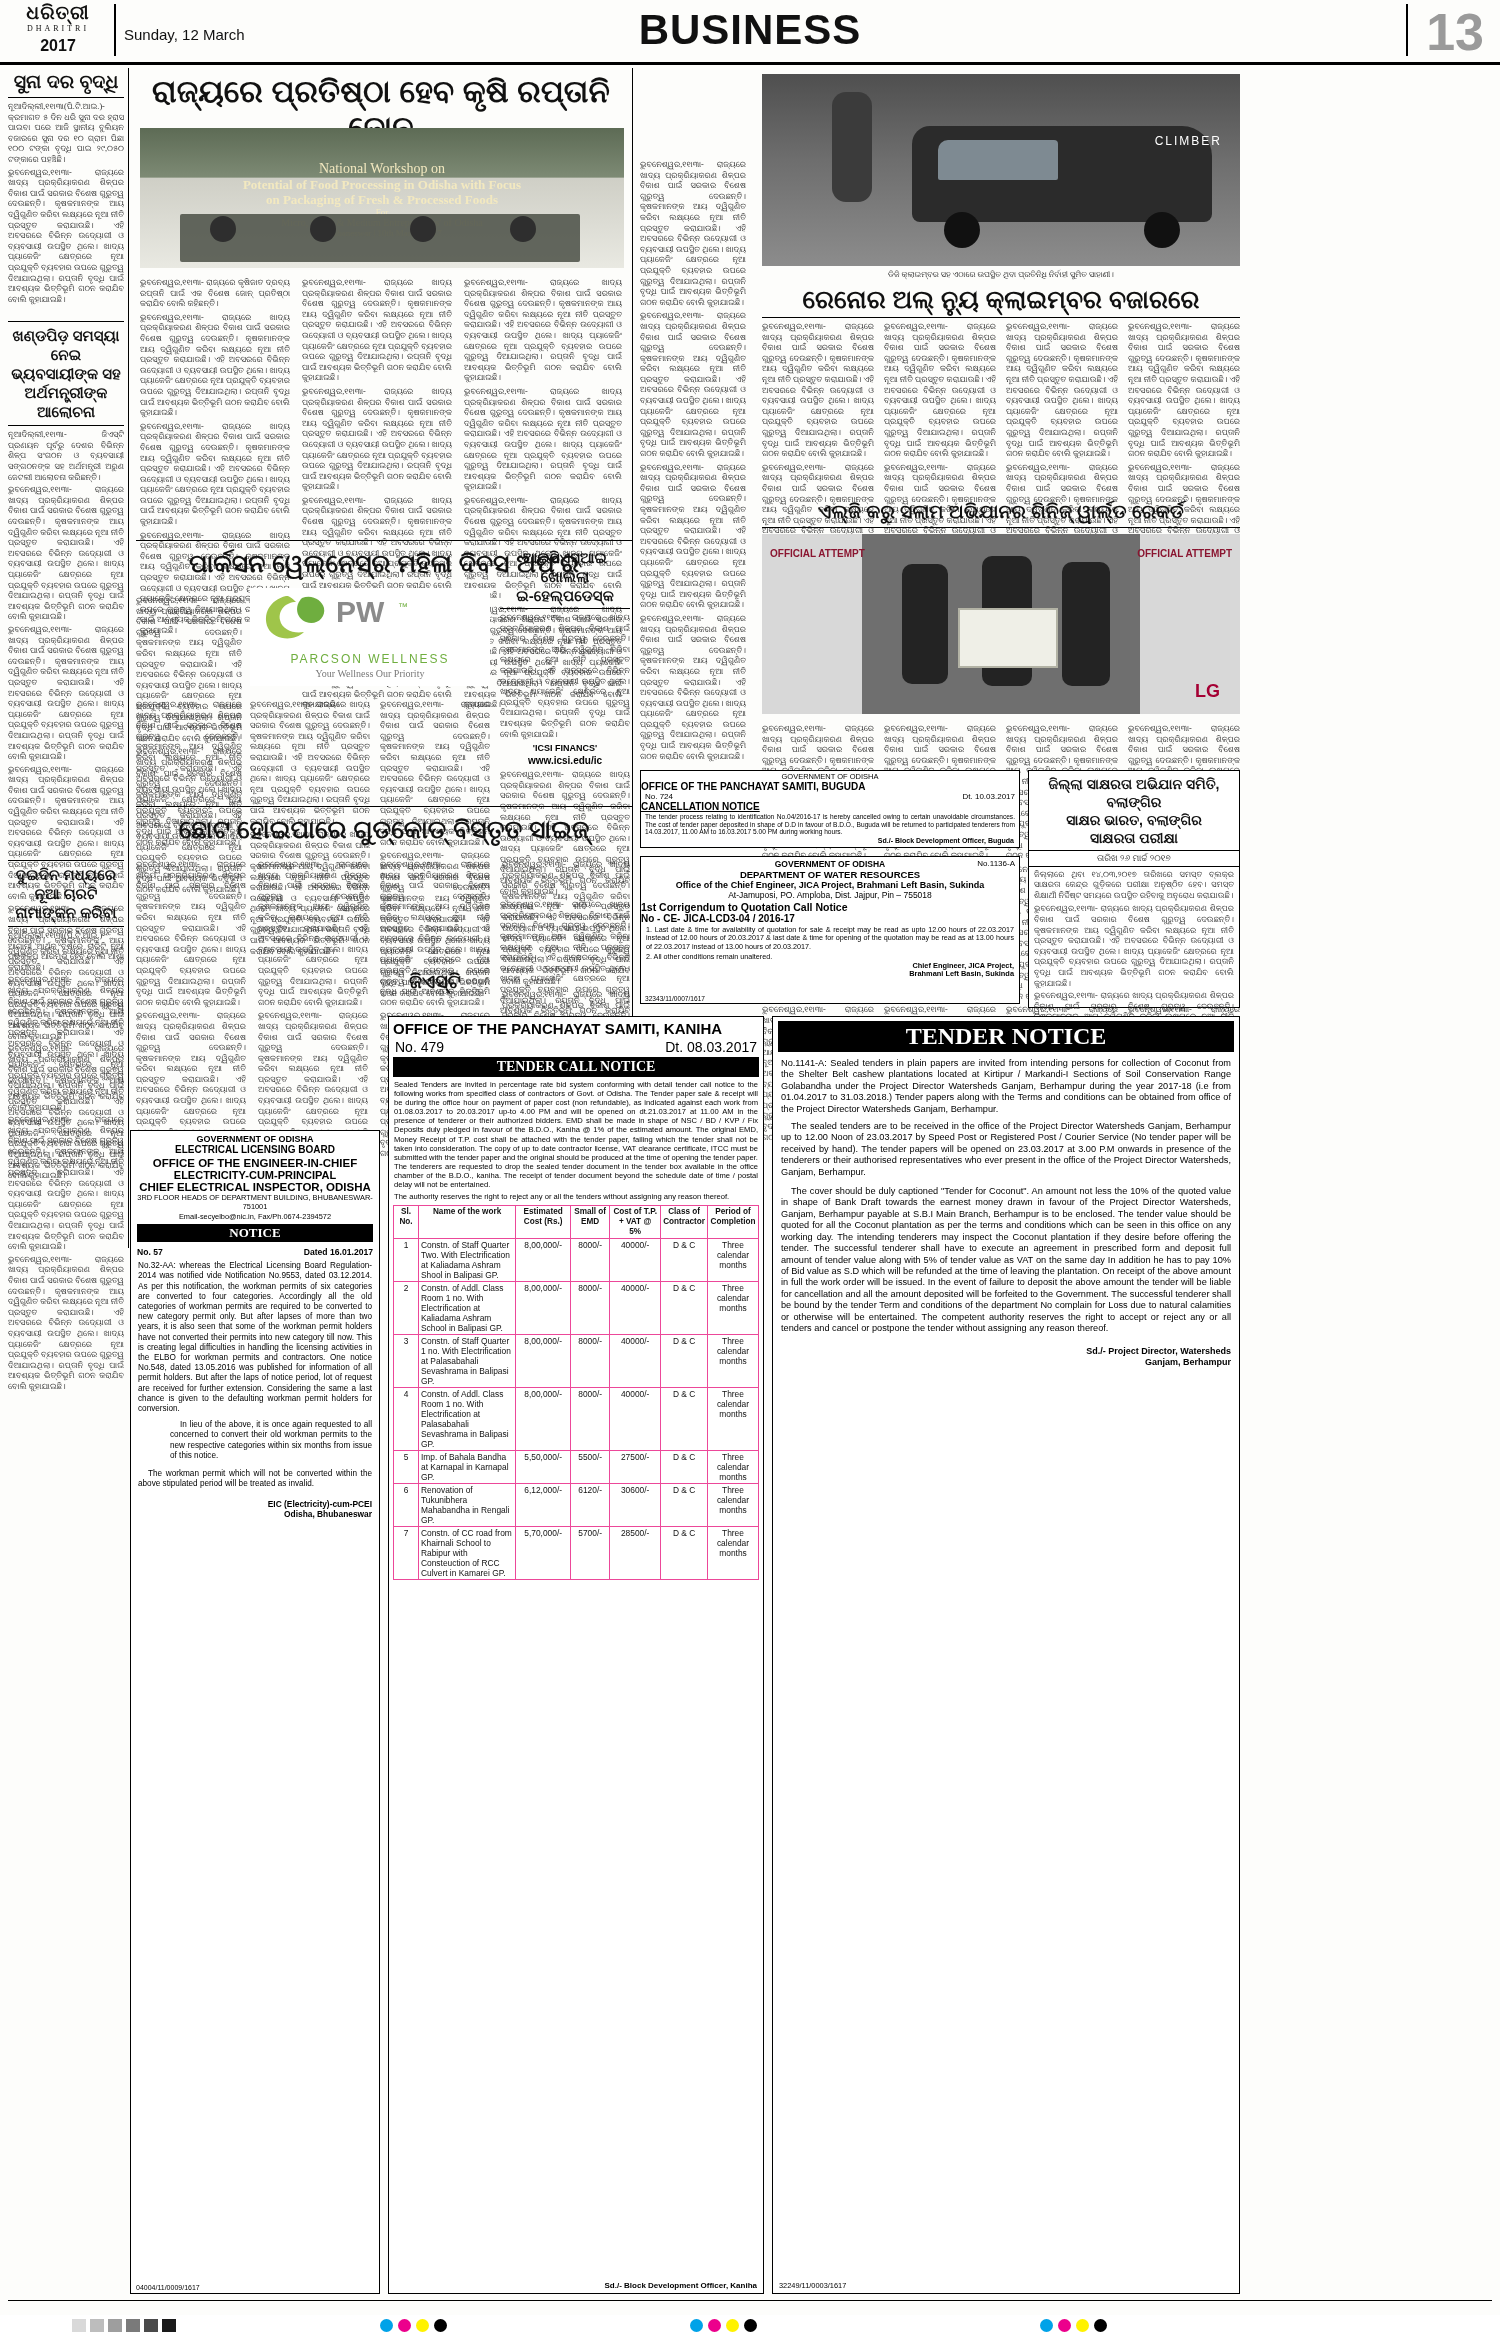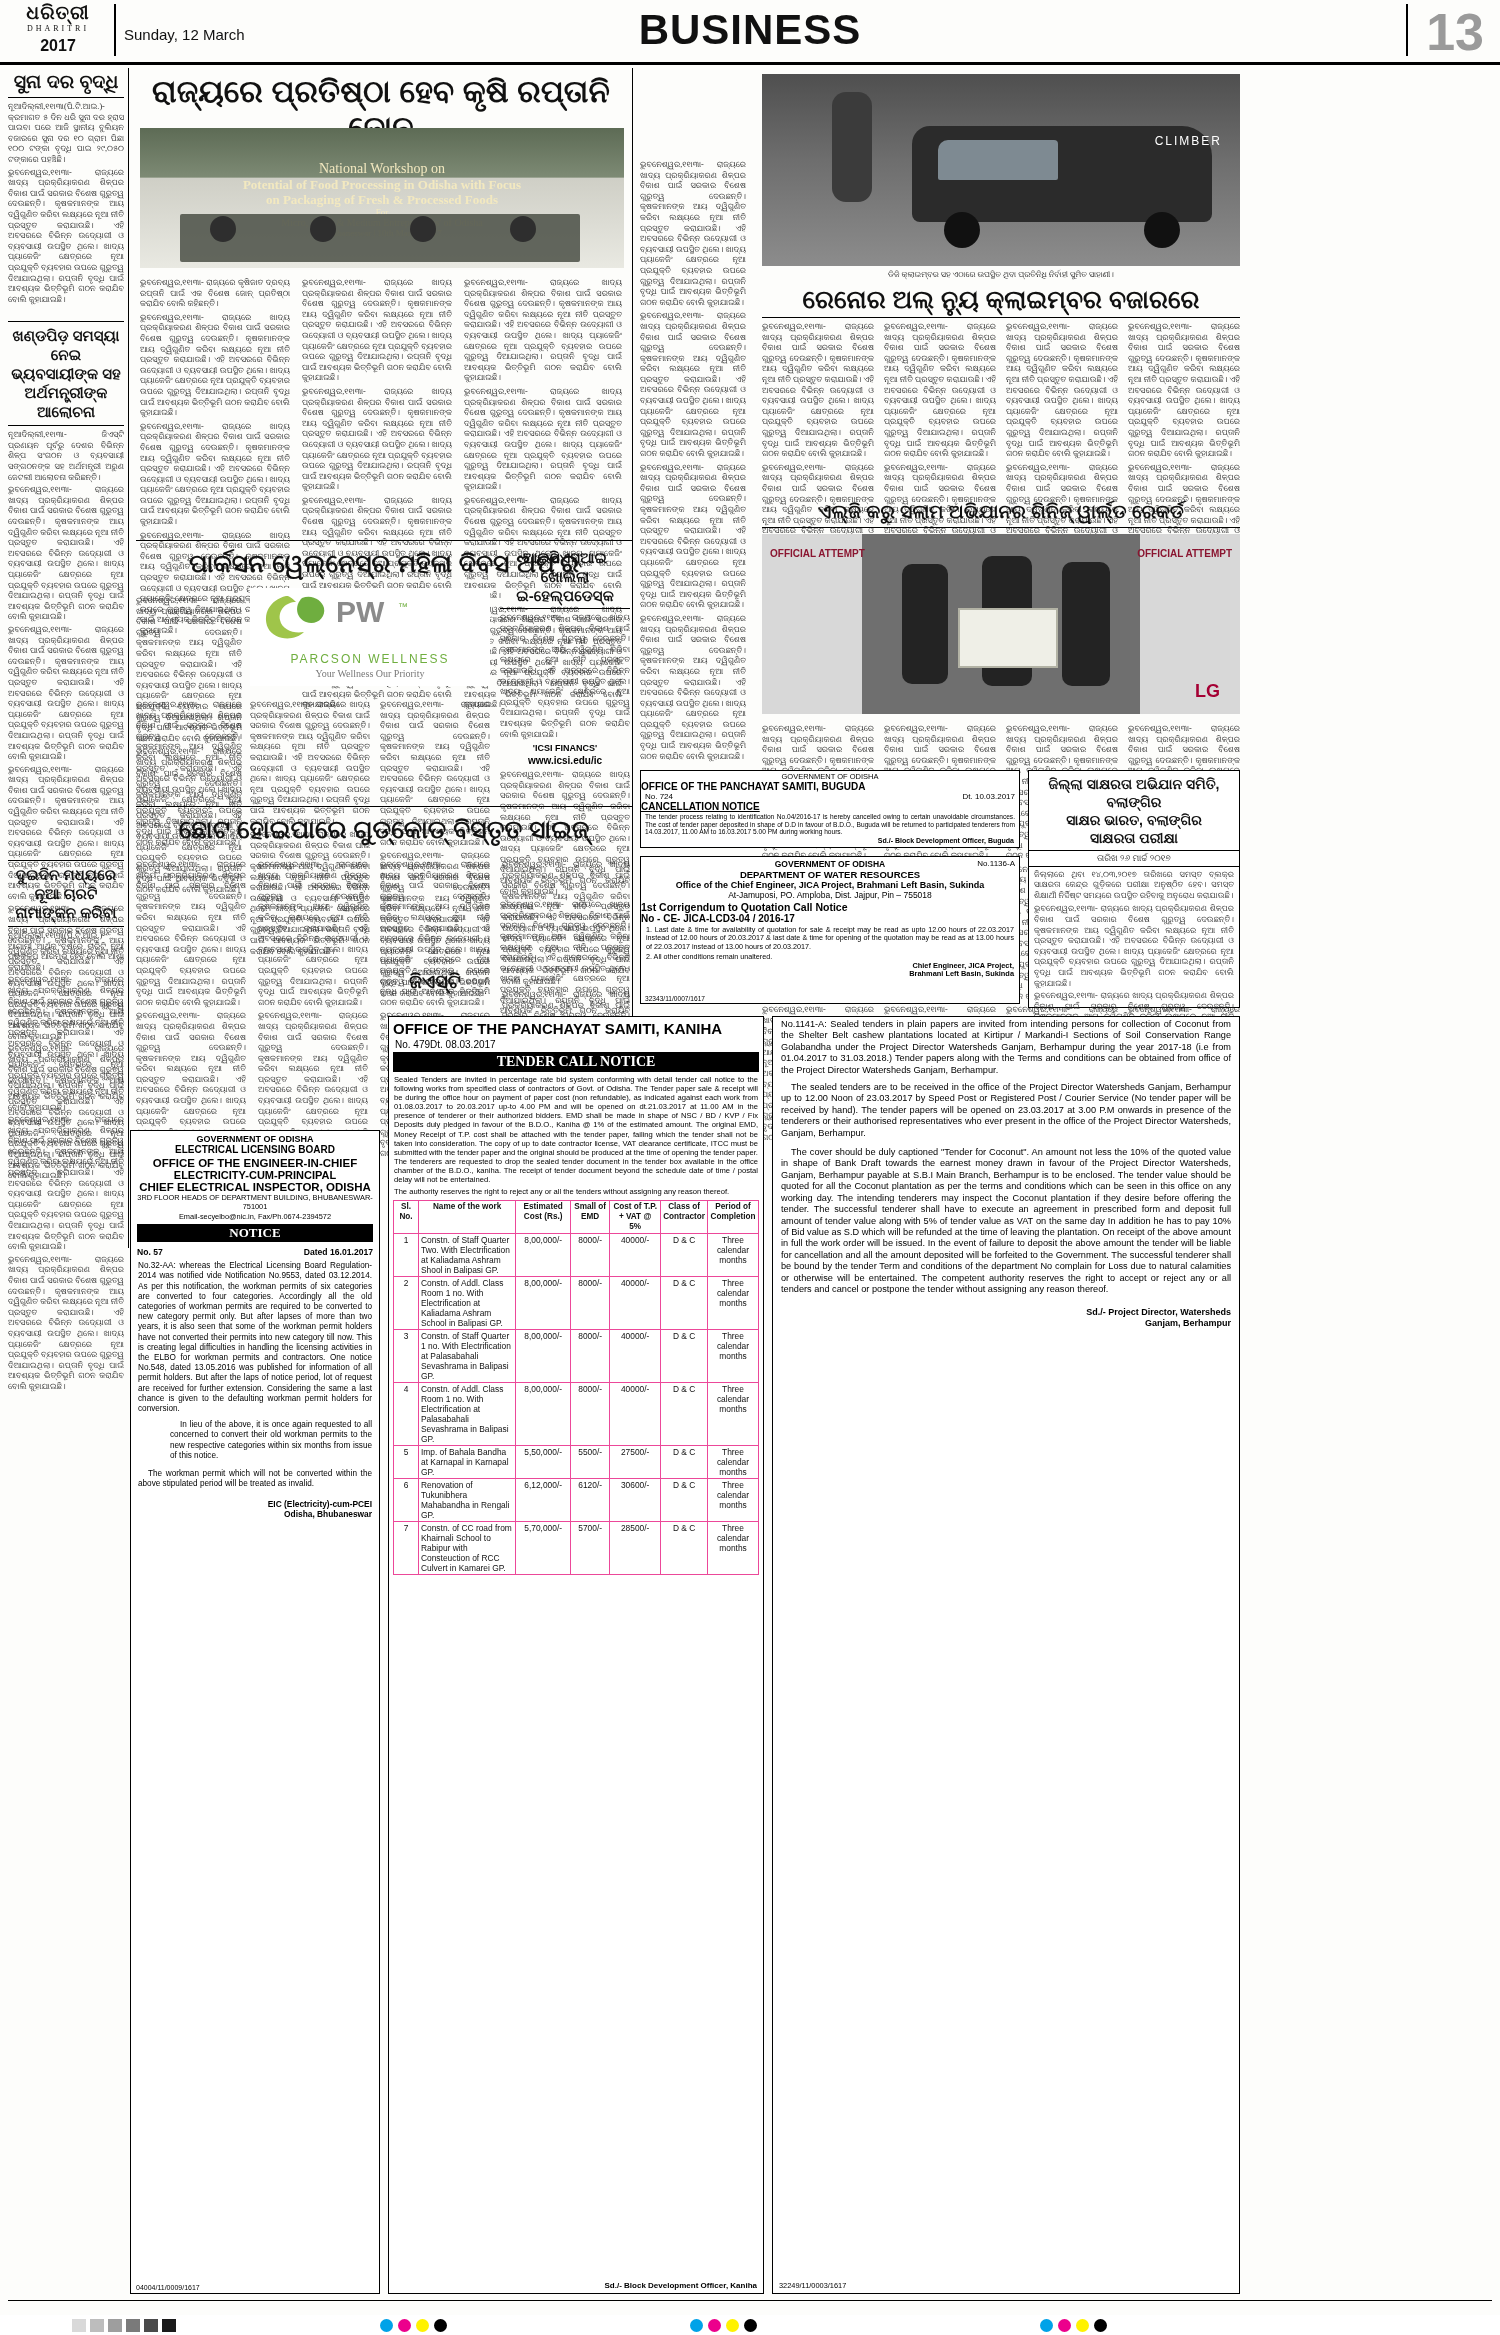--- a/index.html
+++ b/index.html
@@ -314,21 +314,21 @@
     <div class="odia" style="text-align:center;font-size:9px;margin-top:3px;border-top:1px solid #000;border-bottom:1px solid #000;padding:2px 0;">ତାରିଖ ୨୬ ମାର୍ଚ୍ଚ ୨୦୧୭</div>
     <div class="odia" style="padding:3px 5px;">ଜିଲ୍ଲାରେ ଥିବା ୧୪,୦୩,୨୦୧୭ ତାରିଖରେ ସମସ୍ତ ବ୍ଲକ୍‌ର ସାକ୍ଷରତା କେନ୍ଦ୍ର ଗୁଡ଼ିକରେ ପରୀକ୍ଷା ଅନୁଷ୍ଠିତ ହେବ। ସମସ୍ତ ଶିକ୍ଷାର୍ଥୀ ନିର୍ଦ୍ଦିଷ୍ଟ ସମୟରେ ଉପସ୍ଥିତ ରହିବାକୁ ଅନୁରୋଧ କରାଯାଉଛି।</div>
     <div class="odia" style="padding:0 5px;">ଭୁବନେଶ୍ୱର,୧୧ା୩ା- ରାଜ୍ୟରେ ଖାଦ୍ୟ ପ୍ରକ୍ରିୟାକରଣ ଶିଳ୍ପର ବିକାଶ ପାଇଁ ସରକାର ବିଶେଷ ଗୁରୁତ୍ୱ ଦେଉଛନ୍ତି। କୃଷକମାନଙ୍କ ଆୟ ଦ୍ୱିଗୁଣିତ କରିବା ଲକ୍ଷ୍ୟରେ ନୂଆ ନୀତି ପ୍ରସ୍ତୁତ କରାଯାଉଛି। ଏହି ଅବସରରେ ବିଭିନ୍ନ ଉଦ୍ୟୋଗୀ ଓ ବ୍ୟବସାୟୀ ଉପସ୍ଥିତ ଥିଲେ। ଖାଦ୍ୟ ପ୍ୟାକେଜିଂ କ୍ଷେତ୍ରରେ ନୂଆ ପ୍ରଯୁକ୍ତି ବ୍ୟବହାର ଉପରେ ଗୁରୁତ୍ୱ ଦିଆଯାଇଥିଲା। ରପ୍ତାନି ବୃଦ୍ଧି ପାଇଁ ଆବଶ୍ୟକ ଭିତ୍ତିଭୂମି ଗଠନ କରାଯିବ ବୋଲି କୁହାଯାଇଛି।</div>
     <div class="odia" style="padding:0 5px;margin-top:2px;">ଭୁବନେଶ୍ୱର,୧୧ା୩ା- ରାଜ୍ୟରେ ଖାଦ୍ୟ ପ୍ରକ୍ରିୟାକରଣ ଶିଳ୍ପର ବିକାଶ ପାଇଁ ସରକାର ବିଶେଷ ଗୁରୁତ୍ୱ ଦେଉଛନ୍ତି। କୃଷକମାନଙ୍କ ଆୟ ଦ୍ୱିଗୁଣିତ କରିବା ଲକ୍ଷ୍ୟରେ ନୂଆ ନୀତି ପ୍ରସ୍ତୁତ କରାଯାଉଛି। ଏହି ଅବସରରେ ବିଭିନ୍ନ ଉଦ୍ୟୋଗୀ ଓ ବ୍ୟବସାୟୀ ଉପସ୍ଥିତ ଥିଲେ। ଖାଦ୍ୟ ପ୍ୟାକେଜିଂ କ୍ଷେତ୍ରରେ ନୂଆ ପ୍ରଯୁକ୍ତି ବ୍ୟବହାର ଉପରେ ଗୁରୁତ୍ୱ ଦିଆଯାଇଥିଲା। ରପ୍ତାନି ବୃଦ୍ଧି ପାଇଁ ଆବଶ୍ୟକ ଭିତ୍ତିଭୂମି ଗଠନ କରାଯିବ ବୋଲି କୁହାଯାଇଛି।</div>
     <div class="odia" style="text-align:right;padding-right:5px;white-space:pre-line;font-weight:bold;margin-top:2px;">Sd/-
 ଜିଲ୍ଲା ସାକ୍ଷରତା ଅଭିଯାନ ସମିତି, ବଲାଙ୍ଗିର</div>
   </div>
 
   <div class="box" style="left:388px;top:1016px;width:376px;height:1278px;">
     <div class="eng nt-title" style="font-size:15px;line-height:18px;padding:3px 4px 1px;">OFFICE OF THE PANCHAYAT SAMITI, KANIHA</div>
-    <div class="eng" style="display:flex;justify-content:flex-start;padding:0 6px;font-size:10px;">
+    <div class="eng" style="display:flex;justify-content:space-between;padding:0 6px;font-size:14px;">
       <span>No. 479</span>
       <span>Dt. 08.03.2017</span>
     </div>
     <div class="inv" style="margin:2px 4px;font-size:14px;padding:2px 0;">TENDER CALL NOTICE</div>
     <div class="eng" style="font-size:7.6px;line-height:9.1px;text-align:justify;padding:1px 5px;">Sealed Tenders are invited in percentage rate bid system conforming with detail tender call notice to the following works from specified class of contractors of Govt. of Odisha. The Tender paper sale &amp; receipt will be during the office hour on payment of paper cost (non refundable), as indicated against each work from 01.08.03.2017 to 20.03.2017 up-to 4.00 PM and will be opened on dt.21.03.2017 at 11.00 AM in the presence of tenderer or their authorized bidders. EMD shall be made in shape of NSC / BD / KVP / Fix Deposits duly pledged in favour of the B.D.O., Kaniha @ 1% of the estimated amount. The original EMD, Money Receipt of T.P. cost shall be attached with the tender paper, failing which the tender shall not be taken into consideration. The copy of up to date contractor license, VAT clearance certificate, ITCC must be submitted with the tender paper and the original should be produced at the time of opening the tender paper. The tenderers are requested to drop the sealed tender document in the tender box available in the office chamber of the B.D.O., kaniha. The receipt of tender document beyond the schedule date of time / postal delay will not be entertained.</div>
     <div class="eng" style="font-size:7.6px;line-height:9.1px;text-align:justify;padding:2px 5px;">The authority reserves the right to reject any or all the tenders without assigning any reason thereof.</div>
 
     <div style="padding:2px 4px;">
       <table class="tbl">
         <thead>
@@ -427,20 +427,21 @@
     </div>
     <div class="eng" style="font-size:8.2px;line-height:10.2px;text-align:justify;padding:2px 7px;">No.32-AA:  whereas the Electrical Licensing Board Regulation-2014 was notified vide Notification No.9553, dated 03.12.2014. As per this notification, the workman permits of six categories are converted to four categories. Accordingly all the old categories of workman permits are required to be converted to new category permit only. But after lapses of more than two years, it is also seen that some of the workman permit holders have not converted their permits into new category till now. This is creating legal difficulties in handling the licensing activities in the ELBO for workman permits and contractors. One notice No.548, dated 13.05.2016 was published for information of all permit holders. But after the laps of notice period, lot of request are received for further extension. Considering the same a last chance is given to the defaulting workman permit holders for conversion.</div>
     <div class="eng" style="font-size:8.2px;line-height:10.2px;text-align:justify;padding:4px 7px;text-indent:10px;margin-left:32px;">In lieu of the above, it is once again requested to all concerned to convert their old workman permits to the new respective categories within six months from issue of this notice.</div>
     <div class="eng" style="font-size:8.2px;line-height:10.2px;text-align:justify;padding:4px 7px;text-indent:10px;">The workman permit which will not be converted within the above stipulated period will be treated as invalid.</div>
     <div class="eng" style="font-size:8.4px;font-weight:bold;text-align:right;padding:6px 7px 0;white-space:pre-line;line-height:10px;">EIC (Electricity)-cum-PCEI
 Odisha, Bhubaneswar</div>
     <div class="eng" style="position:absolute;left:5px;bottom:2px;font-size:7px;">04004/11/0009/1617</div>
   </div>
 
   <div class="box" style="left:772px;top:1016px;width:468px;height:1278px;">
+    <div class="inv" style="margin:4px 5px;font-size:24px;padding:2px 0;">TENDER NOTICE</div>
     <div class="eng" style="font-size:9.2px;line-height:11.4px;text-align:justify;padding:2px 8px;">No.1141-A: Sealed tenders in plain papers are invited from intending persons for collection of Coconut from the Shelter Belt cashew plantations located at Kirtipur / Markandi-I Sections of Soil Conservation Range Golabandha under the Project Director Watersheds Ganjam, Berhampur during the year 2017-18 (i.e from 01.04.2017 to 31.03.2018.) Tender papers along with the Terms and conditions can be obtained from office of the Project Director Watersheds Ganjam, Berhampur.</div>
     <div class="eng" style="font-size:9.2px;line-height:11.4px;text-align:justify;padding:4px 8px;text-indent:10px;">The sealed tenders are to be received in the office of the Project Director Watersheds Ganjam, Berhampur up to 12.00 Noon of 23.03.2017 by Speed Post or Registered Post / Courier Service (No tender paper will be received by hand). The tender papers will be opened on 23.03.2017 at 3.00 P.M onwards in presence of the tenderers or their authorised representatives who ever present in the office of the Project Director Watersheds, Ganjam, Berhampur.</div>
     <div class="eng" style="font-size:9.2px;line-height:11.4px;text-align:justify;padding:4px 8px;text-indent:10px;">The cover should be duly captioned "Tender for Coconut". An amount not less the 10% of the quoted value in shape of Bank Draft towards the earnest money drawn in favour of the Project Director Watersheds, Ganjam, Berhampur payable at S.B.I Main Branch, Berhampur is to be enclosed. The tender value should be quoted for all the Coconut plantation as per the terms and conditions which can be seen in this office on any working day. The intending tenderers may inspect the Coconut plantation if they desire before offering the tender. The successful tenderer shall have to execute an agreement in prescribed form and deposit full amount of tender value along with 5% of tender value as VAT on the same day In addition he has to pay 10% of Bid value as S.D which will be refunded at the time of leaving the plantation. On receipt of the above amount in full the work order will be issued. In the event of failure to deposit the above amount the tender will be liable for cancellation and all the amount deposited will be forfeited to the Government. The successful tenderer shall be bound by the tender Term and conditions of the department No complain for Loss due to natural calamities or otherwise will be entertained. The competent authority reserves the right to accept or reject any or all tenders and cancel or postpone the tender without assigning any reason thereof.</div>
     <div class="eng" style="font-size:9px;font-weight:bold;text-align:right;padding:8px 8px 0;white-space:pre-line;line-height:11px;">Sd./- Project Director, Watersheds
 Ganjam, Berhampur</div>
     <div class="eng" style="position:absolute;left:6px;bottom:3px;font-size:7.4px;">32249/11/0003/1617</div>
   </div>
 
   <div class="rule-h" style="left:8px;top:2300px;width:1484px;"></div>
 

